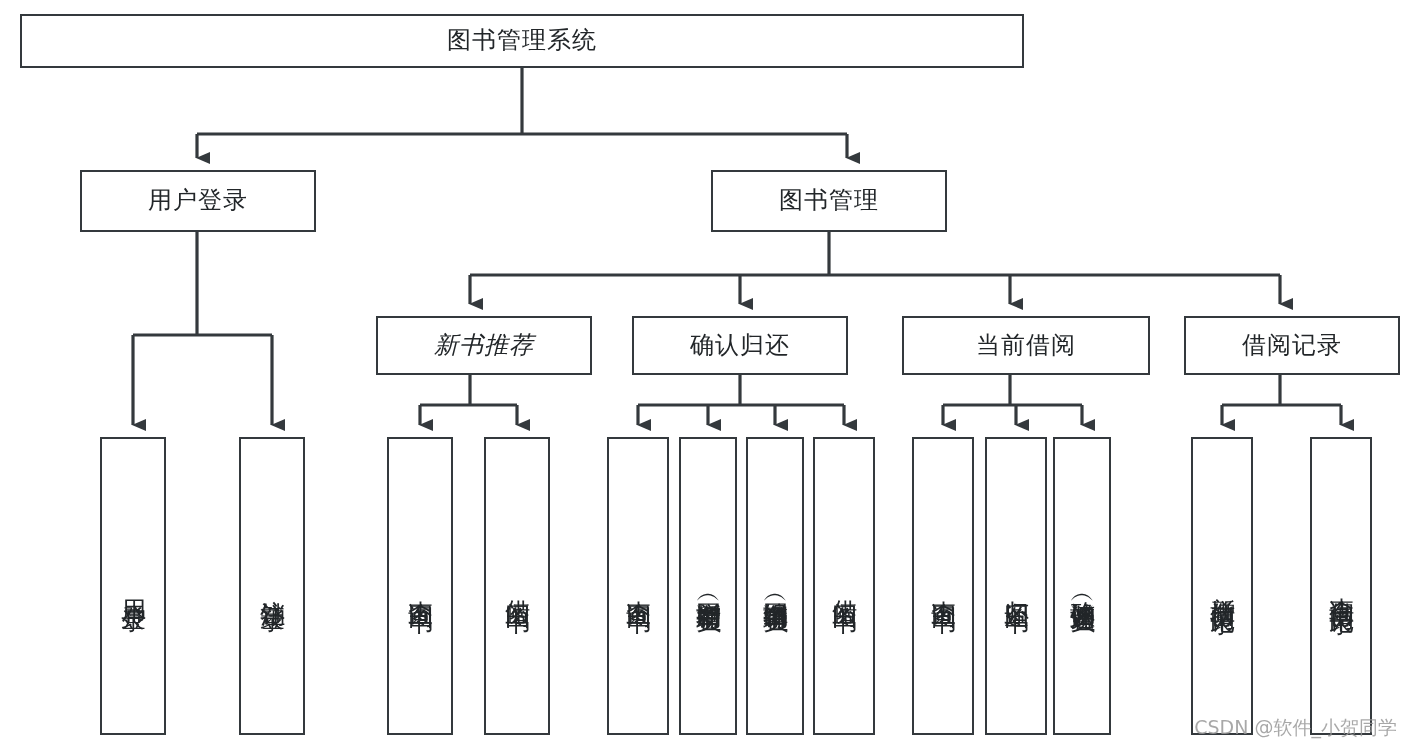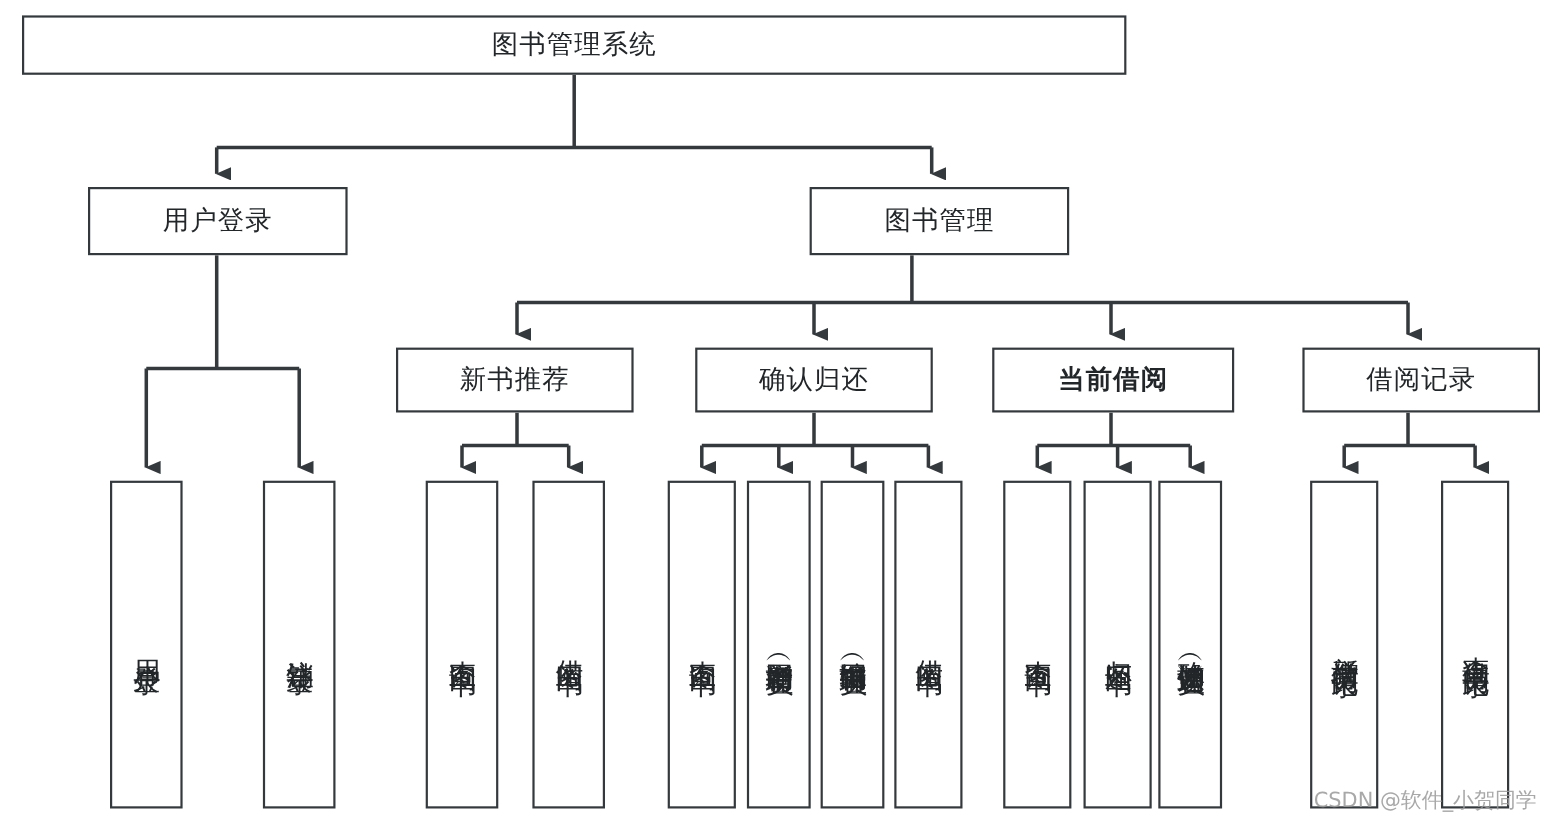--- a/index.html
+++ b/index.html
@@ -133,31 +133,31 @@
     </g>
   </svg>
 
   <div class="node h" style="left:20px; top:14px; width:1004px; height:54px;">
     <span class="lbl">图书管理系统</span>
   </div>
 
   <div class="node h" style="left:80px; top:170px; width:236px; height:62px;">
     <span class="lbl">用户登录</span>
   </div>
-  <div class="node h" style="left:711px; top:170px; width:236px; height:62px;margin-left:25px;">
+  <div class="node h" style="left:711px; top:170px; width:236px; height:62px;">
     <span class="lbl">图书管理</span>
   </div>
 
-  <div class="node h" style="left:360px; top:316px; width:216px; height:59px;">
+  <div class="node h" style="left:376px; top:316px; width:216px; height:59px;font-style:italic;">
     <span class="lbl">新书推荐</span>
   </div>
   <div class="node h" style="left:632px; top:316px; width:216px; height:59px;">
     <span class="lbl">确认归还</span>
   </div>
-  <div class="node h" style="left:902px; top:316px; width:220px; height:59px;font-weight:bold;">
+  <div class="node h" style="left:902px; top:316px; width:248px; height:59px;">
     <span class="lbl">当前借阅</span>
   </div>
   <div class="node h" style="left:1184px; top:316px; width:216px; height:59px;">
     <span class="lbl">借阅记录</span>
   </div>
 
   <div class="node v" style="left:100px; top:437px; width:66px; height:298px;">
     <span class="lbl">用户登录</span>
   </div>
   <div class="node v" style="left:239px; top:437px; width:66px; height:298px;">

